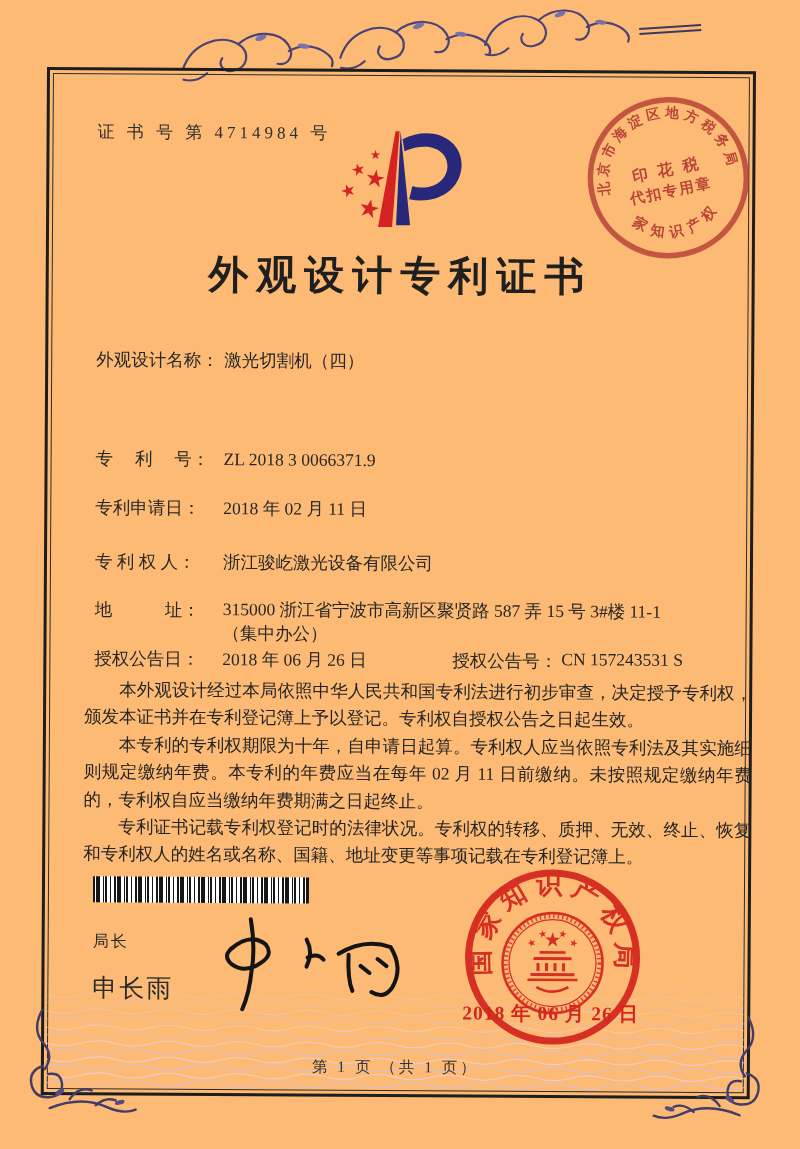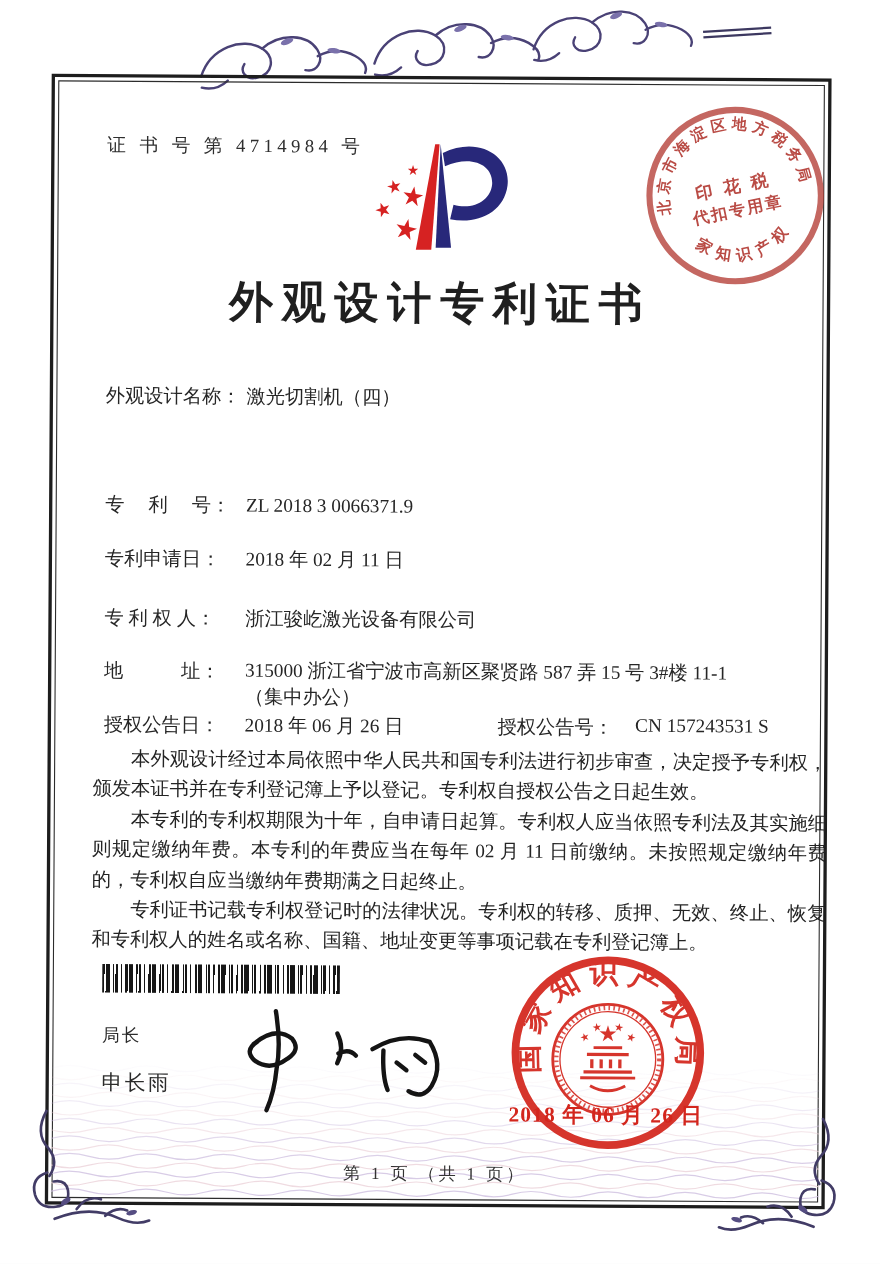--- a/index.html
+++ b/index.html
@@ -1,18 +1,18 @@
 <!DOCTYPE html>
 <html><head>
 <meta charset="utf-8">
 <style>
   html,body{margin:0;padding:0;}
   body{width:800px;height:1149px;overflow:hidden;background:#e9e9e7;
        font-family:"Liberation Serif","DejaVu Serif",serif;color:#2b2b2b;}
-  .scan{position:relative;width:800px;height:1149px;background:#ffffff;overflow:hidden;}
+  .scan{position:relative;width:800px;height:1149px;background:#fdba74;overflow:hidden;}
 
   
   .garland{position:absolute;left:178px;top:22px;width:527px;height:70px;
            transform:rotate(-3.6deg);transform-origin:0 50%;}
 
   
   .frame{position:absolute;left:47px;top:67px;width:709px;height:1028px;
          border:3px solid #1d1d1d;box-sizing:border-box;transform:rotate(.35deg);
          transform-origin:0 0;background:transparent;}
   .frame::before{content:"";position:absolute;inset:3px;border:1px solid #2c2c2c;pointer-events:none;}
@@ -24,32 +24,32 @@
   .title{left:0;top:176px;width:100%;text-align:center;font-size:40px;font-weight:bold;
          letter-spacing:8px;color:#1f1f1f;}
 
   .row{left:48px;display:flex;font-size:17.5px;line-height:24px;color:#262626;}
   .row .lab{width:128px;flex:0 0 128px;}
   .row .val{white-space:pre-wrap;}
   .r1{top:277px}.r2{top:332px}.r3{top:376px}.r4{top:425px}.r5{top:479px}
   .r6{top:527px}.r6 .val{width:470px;line-height:23.5px;}
   .r7{top:576px}
   .grantno{left:406px;top:576px;display:flex;font-size:17.5px;color:#262626;}
-  .grantno .lab{margin-right:20px;}
+  .grantno .lab{margin-right:4px;}
 
   .paras{left:38px;top:606px;width:668px;font-size:17.5px;line-height:27.4px;
          text-align:justify;color:#242424;}
   .paras p{margin:0;text-indent:2em;}
 
   .barcode{left:48px;top:806px;width:216px;height:26px;
     background:repeating-linear-gradient(90deg,#161616 0 2px,#fff 2px 3px,#161616 3px 7px,
       #fff 7px 10px,#161616 10px 11px,#fff 11px 12px,#161616 12px 14px,#fff 14px 17px,
       #161616 17px 18px,#fff 18px 21px);}
   .offtitle{left:48px;top:861px;font-size:16px;letter-spacing:2px;}
-  .offname{left:48px;top:901px;font-size:19px;letter-spacing:2px;}
+  .offname{left:48px;top:901px;font-size:25px;letter-spacing:2px;}
   .sig{left:158px;top:838px;width:232px;height:112px;}
 
   .seal{left:415px;top:791px;width:186px;height:186px;opacity:.93;}
   .sealdate{left:418px;top:927px;font-size:19.5px;font-weight:bold;color:#d3261d;
             letter-spacing:1px;white-space:nowrap;}
 
   .waves{left:2px;top:893px;width:699px;height:130px;
          -webkit-mask-image:linear-gradient(to bottom,transparent,rgba(0,0,0,.5) 40%,#000 72%);
          mask-image:linear-gradient(to bottom,transparent,rgba(0,0,0,.5) 40%,#000 72%);}
   .cornL{left:-18px;top:938px;width:112px;height:108px;}

